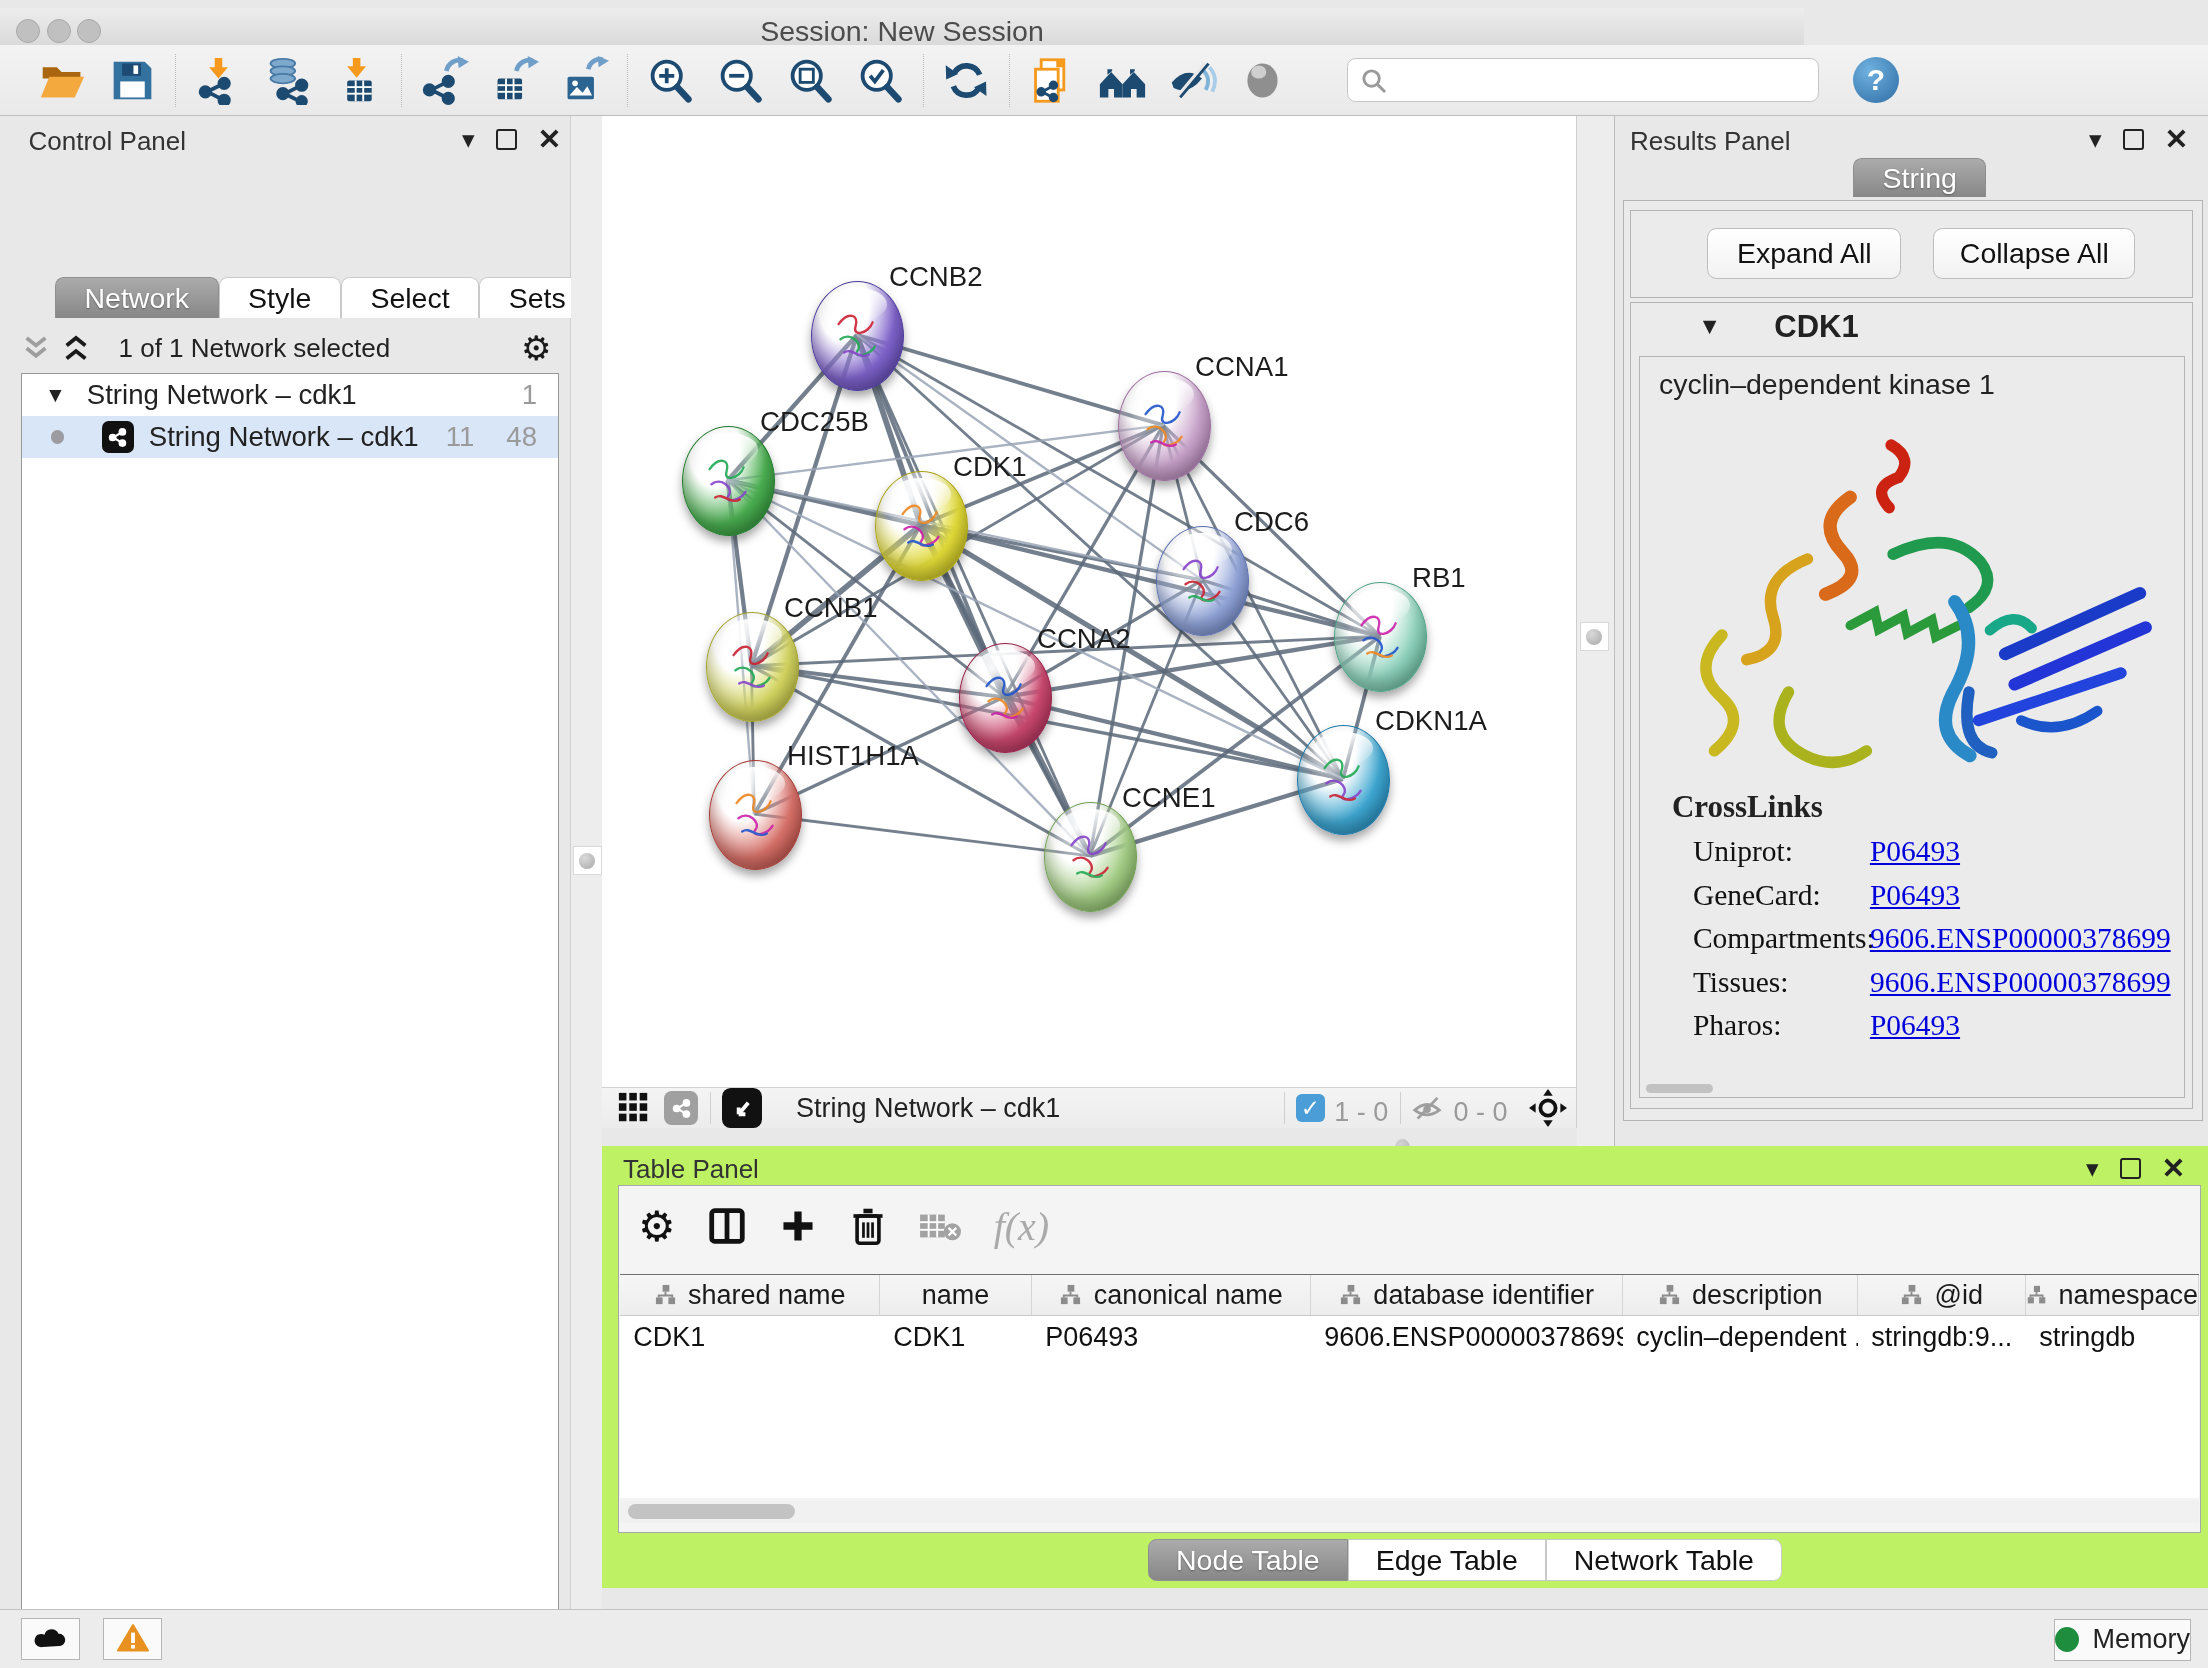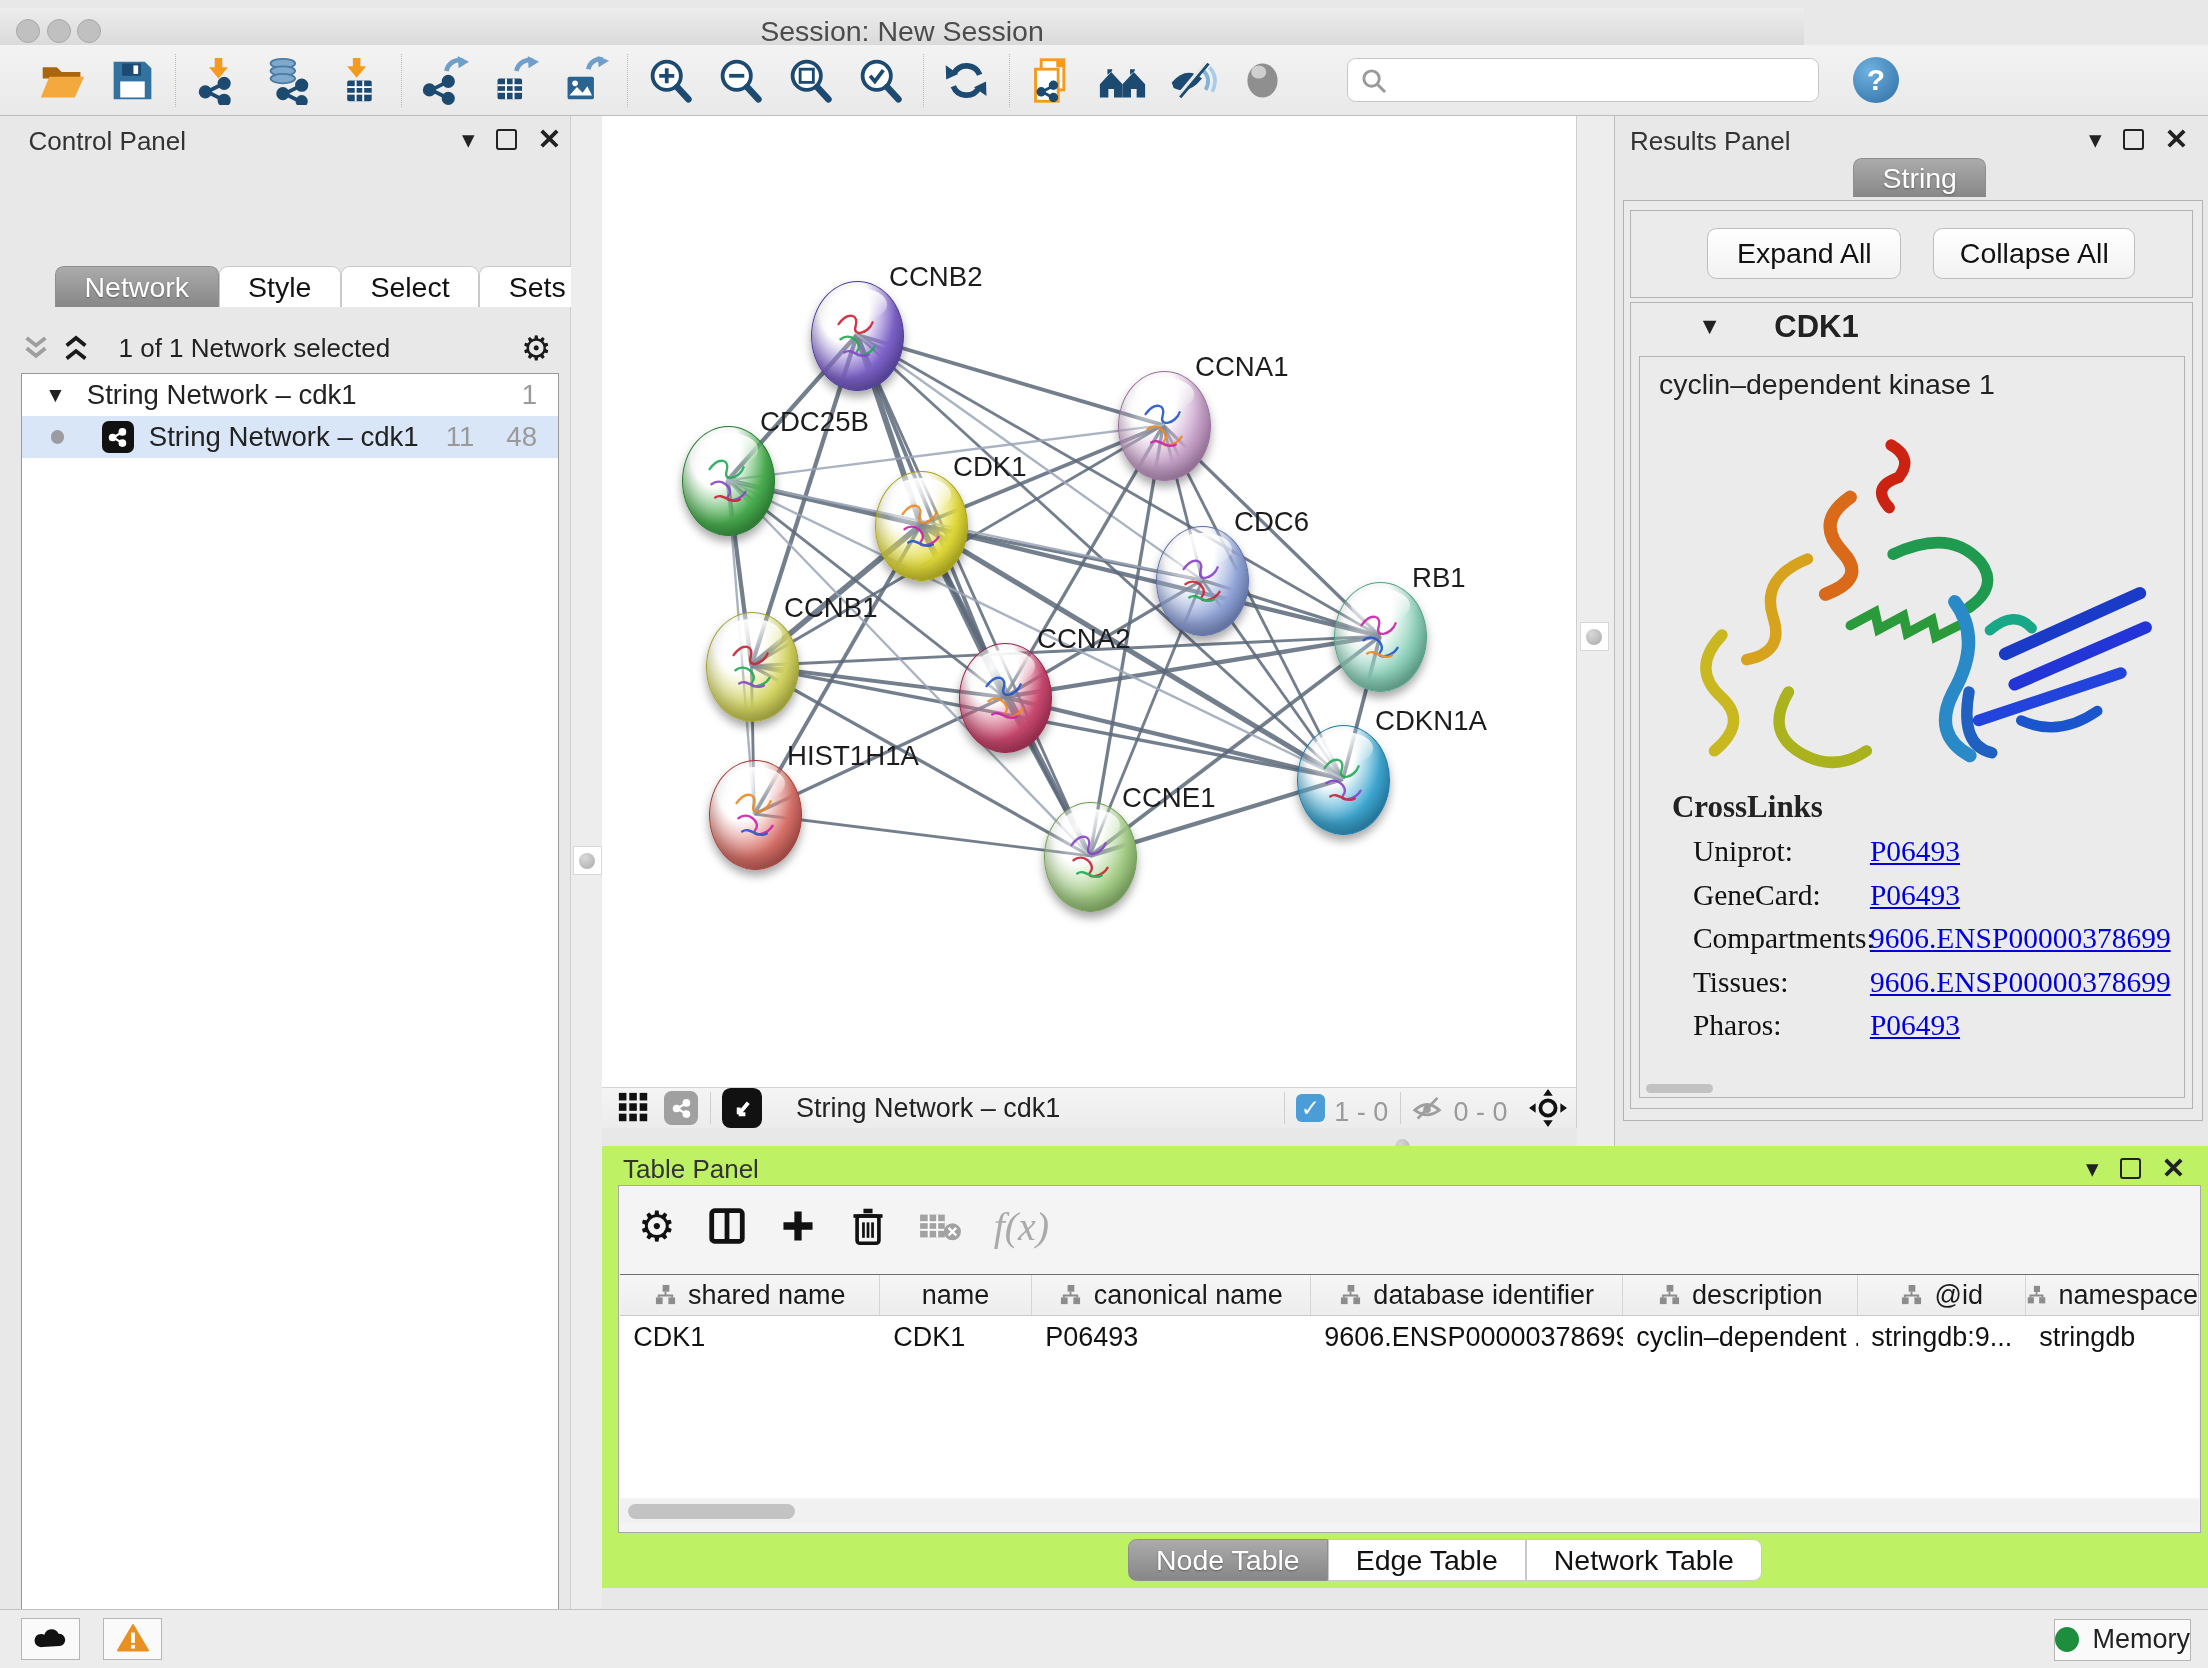--- a/index.html
+++ b/index.html
@@ -34,21 +34,21 @@
   .ph-float{width:21px;height:21px;border:2.9px solid #222;border-radius:2.9px;box-sizing:border-box;}
   .ph-close{font-size:28.5px;font-weight:bold;line-height:25px;}
   .tab{height:40px;padding:0 28.5px;display:flex;align-items:center;justify-content:center;
     font-size:28.5px;background:#fff;border:1px solid #c9c9c9;border-bottom:none;
     border-radius:8.6px 8.6px 0 0;color:#111;}
   .tab.selected{background:linear-gradient(#ababab,#878787);color:#fff;
     text-shadow:0 1px 1.9px rgba(0,0,0,.35);border-color:#8e8e8e;}
   .btn-white{background:linear-gradient(#ffffff,#f2f2f2);border:1px solid #bdbdbd;
     border-radius:9.5px;font-size:28.5px;color:#111;display:flex;align-items:center;justify-content:center;}
   
-  #cp-tabs{position:absolute;left:55px;top:150px;display:flex;}
+  #cp-tabs{position:absolute;left:55px;top:161px;display:flex;}
   #cp-options{position:absolute;left:21px;top:211px;width:538px;height:42px;
     display:flex;align-items:center;}
   #cp-status{font-size:26px;color:#222;margin-left:28px;}
   #cp-gear{margin-left:auto;margin-right:7.6px;font-size:34px;line-height:34px;color:#1a1a1a;}
   #cp-list{position:absolute;left:21px;top:257px;width:538px;height:1320px;
     background:#fff;border:1px solid #999;box-sizing:border-box;}
   .tree-row{position:relative;height:42px;display:flex;align-items:center;font-size:27.6px;}
   .tree-row .cnt{color:#9a9a9a;}
   #tree-child{background:#d9e6f8;}
   .share-badge{width:32px;height:32px;border-radius:6.7px;background:#111;
@@ -106,21 +106,21 @@
   .th{display:flex;align-items:center;justify-content:center;gap:11.4px;font-size:27px;color:#1a1a1a;
     border-right:1px solid #d5d5d5;box-sizing:border-box;overflow:hidden;white-space:nowrap;flex:0 0 auto;}
   #tp-row{display:flex;height:42px;background:#fff;}
   .td{font-size:27px;color:#111;padding-left:13.3px;display:flex;align-items:center;
     box-sizing:border-box;overflow:hidden;white-space:nowrap;flex:0 0 auto;}
   #tp-hscroll{position:absolute;left:1px;top:314px;width:1579px;height:23px;background:#f1f1f1;}
   #tp-thumb{position:absolute;left:7.6px;top:3.8px;width:167px;height:15px;border-radius:7.6px;background:#c3c3c3;}
   #tp-tabs{position:absolute;left:526px;top:393px;display:flex;}
   .tp-tab{height:40px;padding:0 27px;display:flex;align-items:center;font-size:28.5px;
     background:#fff;border:1px solid #c9c9c9;color:#111;}
-  .tp-tab:first-child{border-radius:8.6px 0 0 8.6px;}
+  .tp-tab:first-child{border-radius:8.6px 0 0 8.6px;margin-left:20px;}
   .tp-tab:last-child{border-radius:0 8.6px 8.6px 0;}
   .tp-tab.selected{background:linear-gradient(#ababab,#878787);color:#fff;
     text-shadow:0 1px 1.9px rgba(0,0,0,.35);border-color:#8e8e8e;}
   
   #statusbar{position:absolute;left:0;top:1609px;width:2208px;height:59px;
     background:#ececec;border-top:1px solid #c2c2c2;}
   .sb-btn{position:absolute;top:7.6px;width:57px;height:40px;background:#fafafa;
     border:1px solid #b5b5b5;display:flex;align-items:center;justify-content:center;}
   #memory-btn{position:absolute;right:17px;top:8.6px;width:135px;height:40px;background:#fafafa;
     border:1px solid #b5b5b5;display:flex;align-items:center;justify-content:center;gap:13.3px;font-size:27px;}

